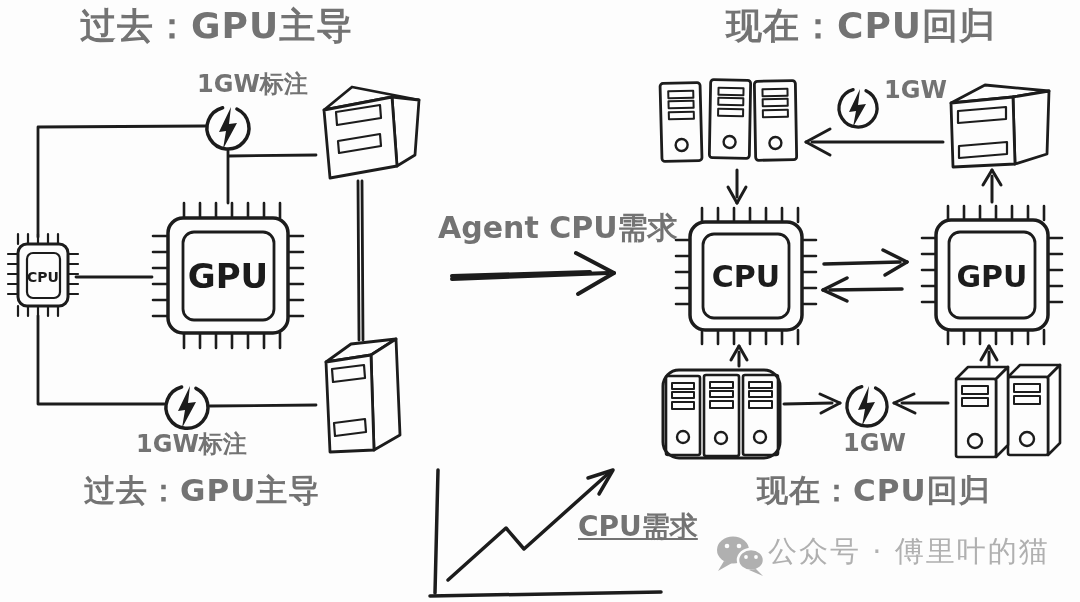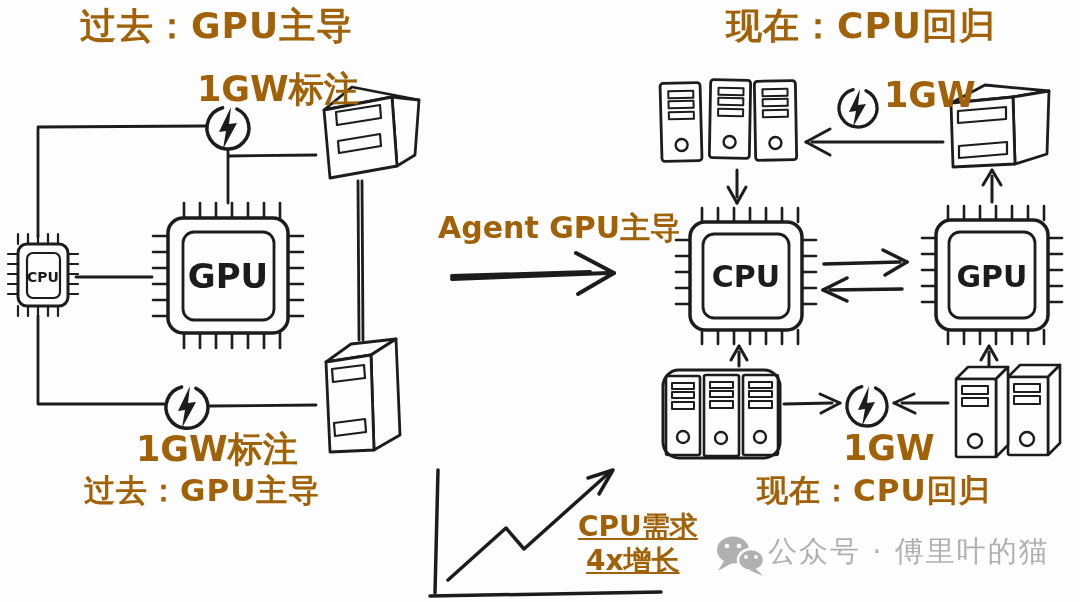--- a/index.html
+++ b/index.html
@@ -1,25 +1,25 @@
 <!DOCTYPE html>
 <html><head>
 <meta charset="utf-8">
 <style>
   html,body{margin:0;padding:0;background:#e8e8e8;}
   .stage{
     position:relative;width:1080px;height:602px;background:#fdfdfd;overflow:hidden;
     font-family:"DejaVu Sans","Liberation Sans",sans-serif;color:#1c1c1c;
   }
   .stage svg{position:absolute;left:0;top:0;}
-  .label{position:absolute;white-space:nowrap;font-weight:bold;color:#a16207;line-height:1;}
+  .label{position:absolute;white-space:nowrap;font-weight:bold;color:#737373;line-height:1;}
   .title{font-size:36px;letter-spacing:1px;}
   .left-title{left:80px;top:8px;}
   .right-title{left:726px;top:8px;}
-  .power-label{font-size:35px;}
+  .power-label{font-size:24px;}
   .pl-top-left{left:197px;top:72px;}
   .pl-bottom-left{left:136px;top:432px;}
   .pl-top-right{left:884px;top:78px;}
   .pl-bottom-right{left:843px;top:431px;}
   .era-label{left:438px;top:213px;font-size:30px;}
   .caption{font-size:31px;letter-spacing:1px;}
   .left-caption{left:84px;top:475px;}
   .right-caption{left:757px;top:475px;}
   .growth-label{font-size:28px;text-decoration:underline;}
   .growth-1{left:578px;top:513px;}
@@ -259,26 +259,25 @@
     <circle cx="756" cy="557" r="1.9" fill="#fdfdfd"></circle>
   </g>
 </svg>
 
 <div class="label title left-title">过去：GPU主导</div>
 <div class="label title right-title">现在：CPU回归</div>
 
 <div class="label power-label pl-top-left">1GW标注</div>
 <div class="label power-label pl-bottom-left">1GW标注</div>
 
-<div class="label era-label">Agent GPU主导</div>
+<div class="label era-label">Agent CPU需求</div>
 
 <div class="label power-label pl-top-right">1GW</div>
 <div class="label power-label pl-bottom-right">1GW</div>
 
 <div class="label caption left-caption">过去：GPU主导</div>
 <div class="label caption right-caption">现在：CPU回归</div>
 
 <div class="label growth-label growth-1">CPU需求</div>
-<div class="label growth-label growth-2">4x增长</div>
 
 <div class="label watermark">公众号 · 傅里叶的猫</div>
 
 </div>
 
 </body></html>

